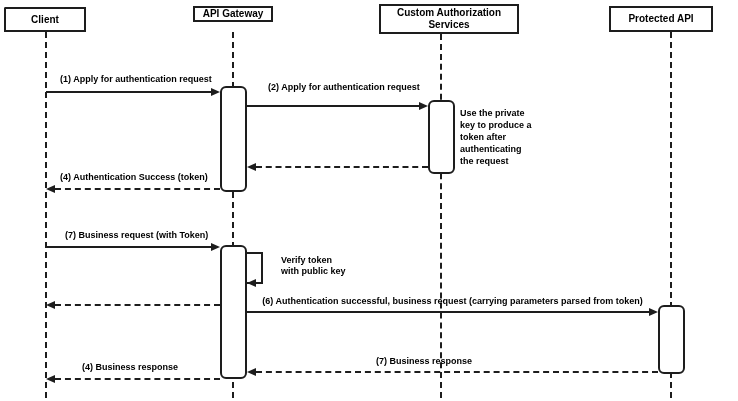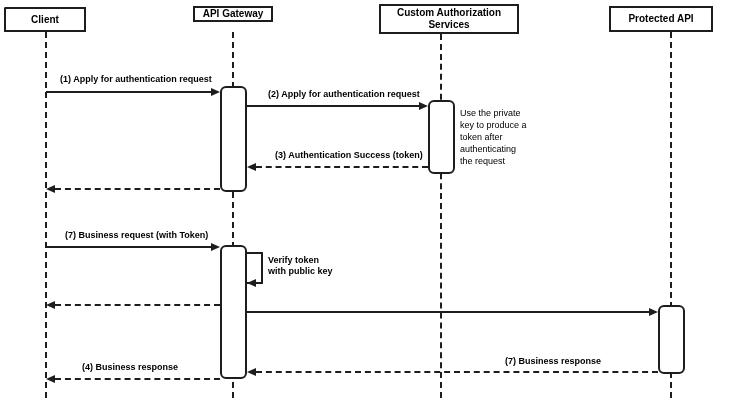--- a/index.html
+++ b/index.html
@@ -26,26 +26,26 @@
   }
   .head-left{
     position:absolute;width:0;height:0;z-index:4;
     border-right:9px solid #1d1d1d;border-top:4px solid transparent;border-bottom:4px solid transparent;
   }
   .mlabel{
     position:absolute;font-size:9px;font-weight:bold;line-height:11px;white-space:nowrap;z-index:5;
     background:transparent;
   }
   .mlabel.center{text-align:center;}
-  .multiline{white-space:pre-line;}
+  .multiline{white-space:pre-line;margin-left:13px;}
   .selfloop{
     position:absolute;box-sizing:border-box;border:2px solid #1d1d1d;border-left:none;
     background:transparent;z-index:4;
   }
-  .notetext{position:absolute;font-size:9px;font-weight:normal;line-height:12px;white-space:pre-line;z-index:5;}
+  .notetext{position:absolute;font-size:9px;font-weight:bold;line-height:12px;white-space:pre-line;z-index:5;}
 </style>
 </head>
 <body>
 
 <div id="canvas">
 
   <div class="lifeline" style="left:45px;top:32px;height:366px;"></div>
   <div class="lifeline" style="left:232px;top:32px;height:366px;"></div>
   <div class="lifeline" style="left:440px;top:34px;height:364px;"></div>
   <div class="lifeline" style="left:670px;top:32px;height:366px;"></div>
@@ -65,47 +65,48 @@
 
   <div class="activation" style="left:220px;top:86px;height:106px;"></div>
   <div class="activation" style="left:428px;top:100px;height:74px;"></div>
   <div class="activation" style="left:220px;top:245px;height:134px;"></div>
   <div class="activation" style="left:658px;top:305px;height:69px;"></div>
 
   <div class="mlabel" style="left:60px;top:74px;">(1) Apply for authentication request</div>
   <div class="mline solid" style="left:46px;top:91px;width:166px;"></div>
   <div class="head-right" style="left:211px;top:88px;"></div>
 
-  <div class="mlabel" style="left:268px;top:89px;text-align:center;">(2) Apply for authentication request</div>
+  <div class="mlabel" style="left:268px;top:82px;text-align:center;">(2) Apply for authentication request</div>
   <div class="mline solid" style="left:247px;top:105px;width:172px;"></div>
   <div class="head-right" style="left:419px;top:102px;"></div>
 
-  <div class="mlabel" style="left:275px;top:150px;">(3) Authentication Success (token)</div>
   <div class="mline dashed" style="left:256px;top:166px;width:172px;"></div>
   <div class="head-left" style="left:247px;top:163px;"></div>
 
+  <div class="mlabel" style="left:60px;top:172px;">(4) Authentication Success (token)</div>
   <div class="mline dashed" style="left:55px;top:188px;width:165px;"></div>
   <div class="head-left" style="left:46px;top:185px;"></div>
 
   <div class="mlabel" style="left:65px;top:230px;">(7) Business request (with Token)</div>
   <div class="mline solid" style="left:46px;top:246px;width:166px;"></div>
   <div class="head-right" style="left:211px;top:243px;"></div>
 
   <div class="selfloop" style="left:246px;top:252px;width:17px;height:32px;"></div>
   <div class="head-left" style="left:247px;top:279px;"></div>
   <div class="mlabel multiline" style="left:268px;top:255px;">Verify token
 with public key</div>
 
   <div class="mline dashed" style="left:55px;top:304px;width:165px;"></div>
   <div class="head-left" style="left:46px;top:301px;"></div>
 
+  <div class="mlabel center" style="left:247px;top:296px;width:411px;">(6) Authentication successful, business request (carrying parameters parsed from token)</div>
   <div class="mline solid" style="left:247px;top:311px;width:402px;"></div>
   <div class="head-right" style="left:649px;top:308px;"></div>
 
-  <div class="mlabel center" style="left:247px;top:356px;width:354px;text-align:right;">(7) Business response</div>
+  <div class="mlabel center" style="left:247px;top:356px;width:354px;">(7) Business response</div>
   <div class="mline dashed" style="left:256px;top:371px;width:402px;"></div>
   <div class="head-left" style="left:247px;top:368px;"></div>
 
   <div class="mlabel" style="left:82px;top:362px;">(4) Business response</div>
   <div class="mline dashed" style="left:55px;top:378px;width:165px;"></div>
   <div class="head-left" style="left:46px;top:375px;"></div>
 
   <div class="notetext" style="left:460px;top:107px;width:90px;">Use the private
 key to produce a
 token after

